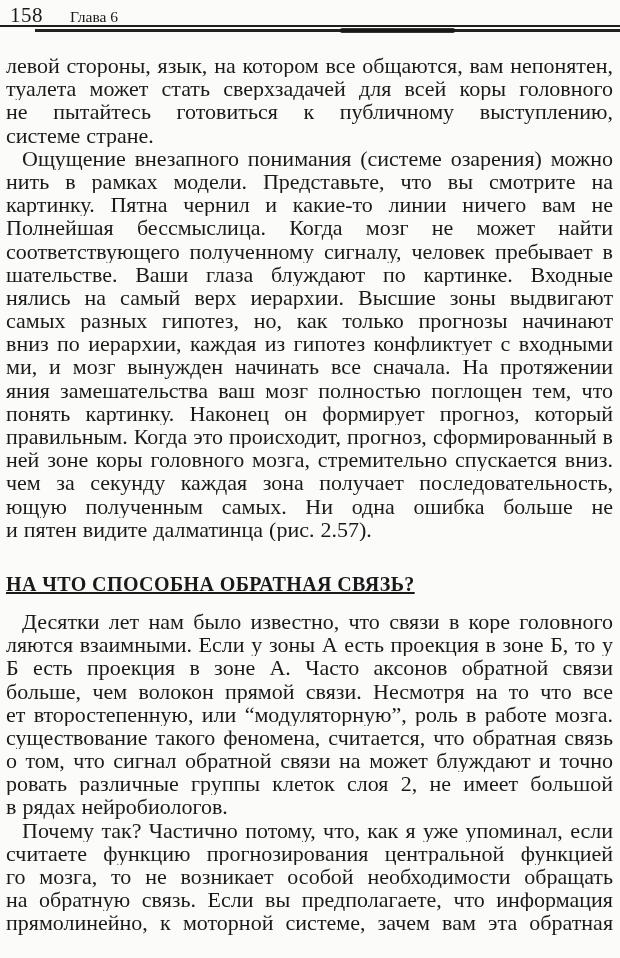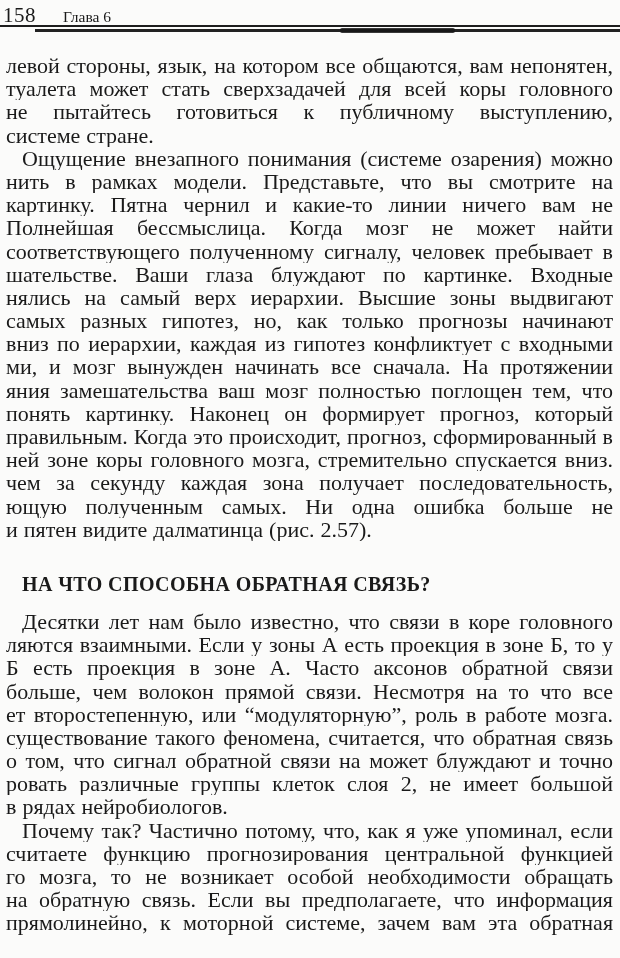--- a/index.html
+++ b/index.html
@@ -15,21 +15,21 @@
     background: #fbfbfa;
     color: #1a1a1a;
     font-family: "Liberation Serif", "DejaVu Serif", serif;
     overflow: hidden;
     box-sizing: border-box;
   }
   
   .running-head {
     position: absolute;
     top: 3px;
-    left: 3px;
+    left: 10px;
     right: 0;
     height: 24px;
     white-space: nowrap;
   }
   .pagenum {
     display: inline-block;
     font-size: 21px;
     line-height: 24px;
     letter-spacing: 0.5px;
   }
@@ -88,26 +88,27 @@
     text-align-last: justify;
     word-spacing: 0.5px;
   }
   .line.first {
     padding-left: 16px;
   }
   .line.last {
     text-align-last: left;
   }
   .section-heading {
-    margin: 30px 0 13px 16px;
+    margin: 30px 0 13px 0;
     font-size: 20px;
     line-height: 26px;
     font-weight: bold;
     letter-spacing: 0.4px;
     text-align: left;
+    text-decoration: underline;
   }
 </style>
 </head>
 <body>
 
 <div class="page">
 
   <header class="running-head">
     <span class="pagenum">158</span>
     <span class="chapter">Глава 6</span>

